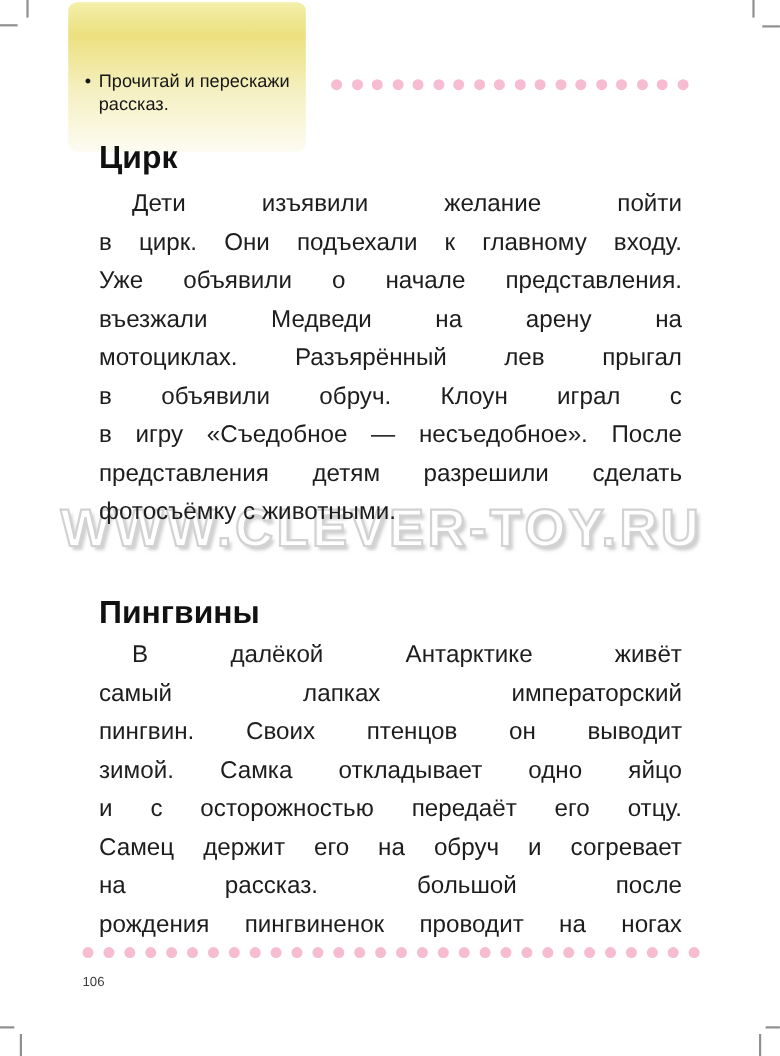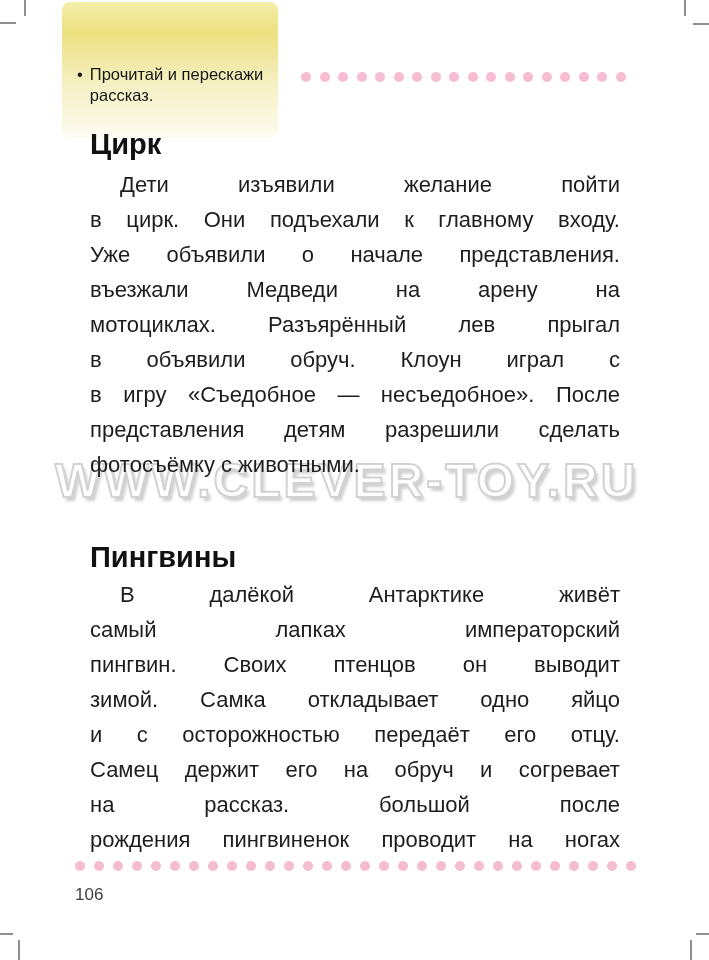--- a/index.html
+++ b/index.html
@@ -63,21 +63,21 @@
     position:absolute; left:55px; top:453px; width:600px; 
     font-size:48px; font-weight:bold; letter-spacing:3px;
     color:#ffffff; -webkit-text-stroke:2px var(--wm-stroke);
     text-shadow:3px 4px 3px var(--wm-shadow);
     z-index:1; white-space:nowrap;
   }
 
   
   .page-number {
     position:absolute; left:75px; top:885px;
-    font-size:17px; color:#3c3c3c;
+    font-size:12px; color:#3c3c3c;
   }
 </style>
 </head>
 <body>
 
 <div class="page">
 
   <div class="crop tl-v"></div>
   <div class="crop tl-h"></div>
   <div class="crop tr-v"></div>

